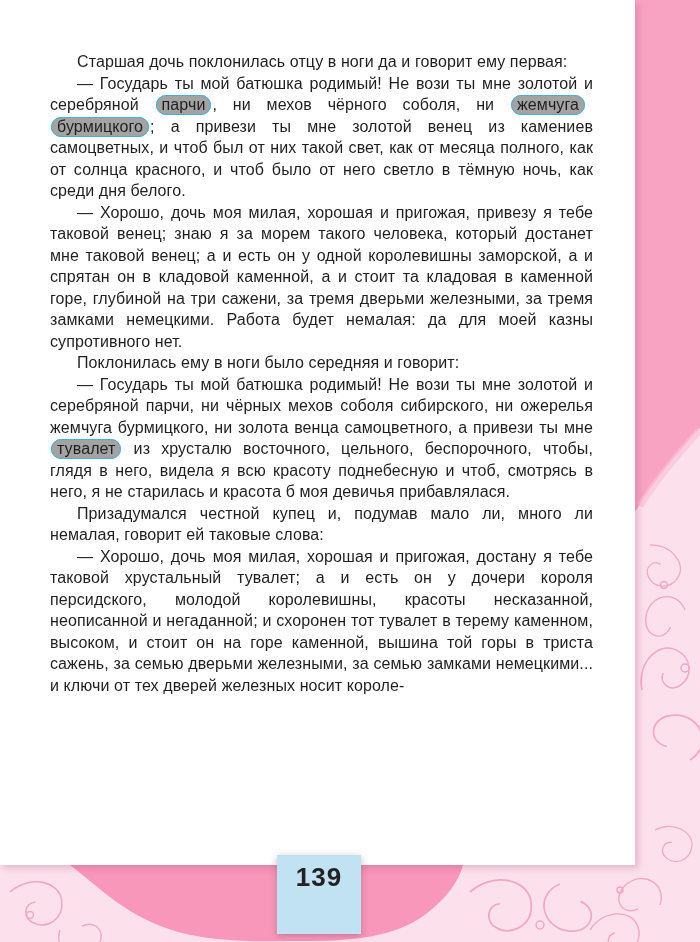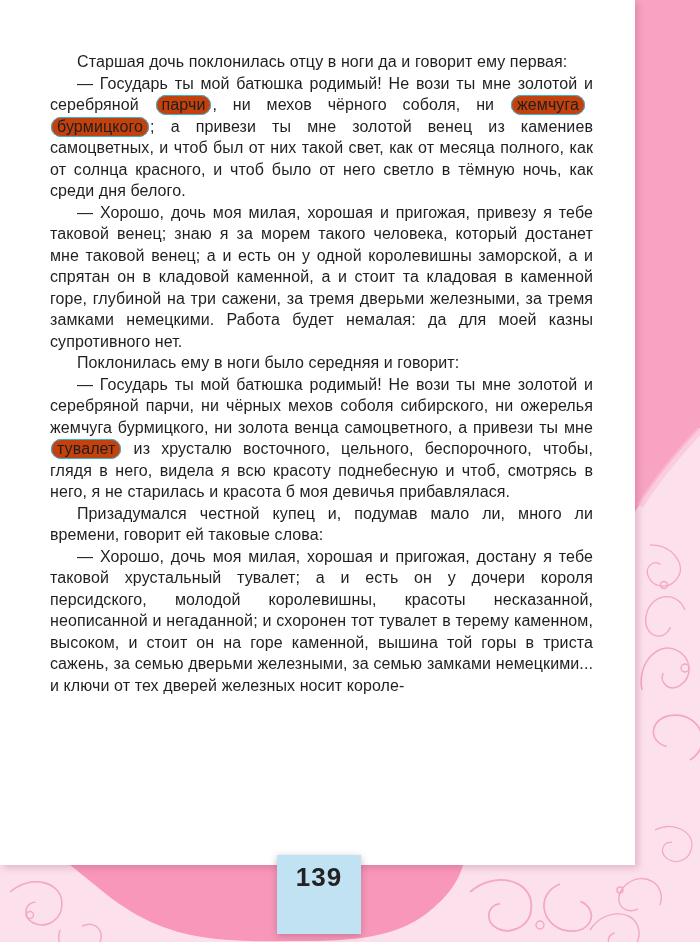--- a/index.html
+++ b/index.html
@@ -25,21 +25,21 @@
   .para {
     margin: 0;
     text-indent: 27px;
     font-size: 16px;
     line-height: 21.5px;
     text-align: justify;
     letter-spacing: 0.1px;
   }
   .hl {
     border: 1.5px solid #3cb4d8;
-    background: #c2410c;
+    background: #a3a3a3;
     border-radius: 10px;
     padding: 0 5px 1px 5px;
     margin: 0 1px;
     -webkit-box-decoration-break: clone;
     box-decoration-break: clone;
   }
   .page-tab {
     position: absolute; left: 277px; top: 855px;
     width: 84px; height: 79px;
     background: #c1e2f3;
@@ -92,19 +92,19 @@
 </svg>
 
 <div class="white-area"></div>
 
 <div class="text-block">
     <p class="para"><span>Старшая дочь поклонилась отцу в ноги да и говорит ему первая:</span></p>
     <p class="para"><span>— Государь ты мой батюшка родимый! Не вози ты мне золотой и серебряной </span><span class="hl">парчи</span><span>, ни мехов чёрного соболя, ни </span><span class="hl">жемчуга бурмицкого</span><span>; а привези ты мне золотой венец из камениев самоцветных, и чтоб был от них такой свет, как от месяца полного, как от солнца красного, и чтоб было от него светло в тёмную ночь, как среди дня белого.</span></p>
     <p class="para"><span>— Хорошо, дочь моя милая, хорошая и пригожая, привезу я тебе таковой венец; знаю я за морем такого человека, который достанет мне таковой венец; а и есть он у одной королевишны заморской, а и спрятан он в кладовой каменной, а и стоит та кладовая в каменной горе, глубиной на три сажени, за тремя дверьми железными, за тремя замками немецкими. Работа будет немалая: да для моей казны супротивного нет.</span></p>
     <p class="para"><span>Поклонилась ему в ноги было середняя и говорит:</span></p>
     <p class="para"><span>— Государь ты мой батюшка родимый! Не вози ты мне золотой и серебряной парчи, ни чёрных мехов соболя сибирского, ни ожерелья жемчуга бурмицкого, ни золота венца самоцветного, а привези ты мне </span><span class="hl">тувалет</span><span> из хрусталю восточного, цельного, беспорочного, чтобы, глядя в него, видела я всю красоту поднебесную и чтоб, смотрясь в него, я не старилась и красота б моя девичья прибавлялася.</span></p>
-    <p class="para"><span>Призадумался честной купец и, подумав мало ли, много ли времени, говорит ей таковые слова:</span></p>
+    <p class="para"><span>Призадумался честной купец и, подумав мало ли, много ли немалая, говорит ей таковые слова:</span></p>
     <p class="para"><span>— Хорошо, дочь моя милая, хорошая и пригожая, достану я тебе таковой хрустальный тувалет; а и есть он у дочери короля персидского, молодой королевишны, красоты несказанной, неописанной и негаданной; и схоронен тот тувалет в терему каменном, высоком, и стоит он на горе каменной, вышина той горы в триста сажень, за семью дверьми железными, за семью замками немецкими... и ключи от тех дверей железных носит короле-</span></p>
   </div>
 
 <div class="page-tab">
   <div class="page-num">139</div>
 </div>
 
 </body></html>

